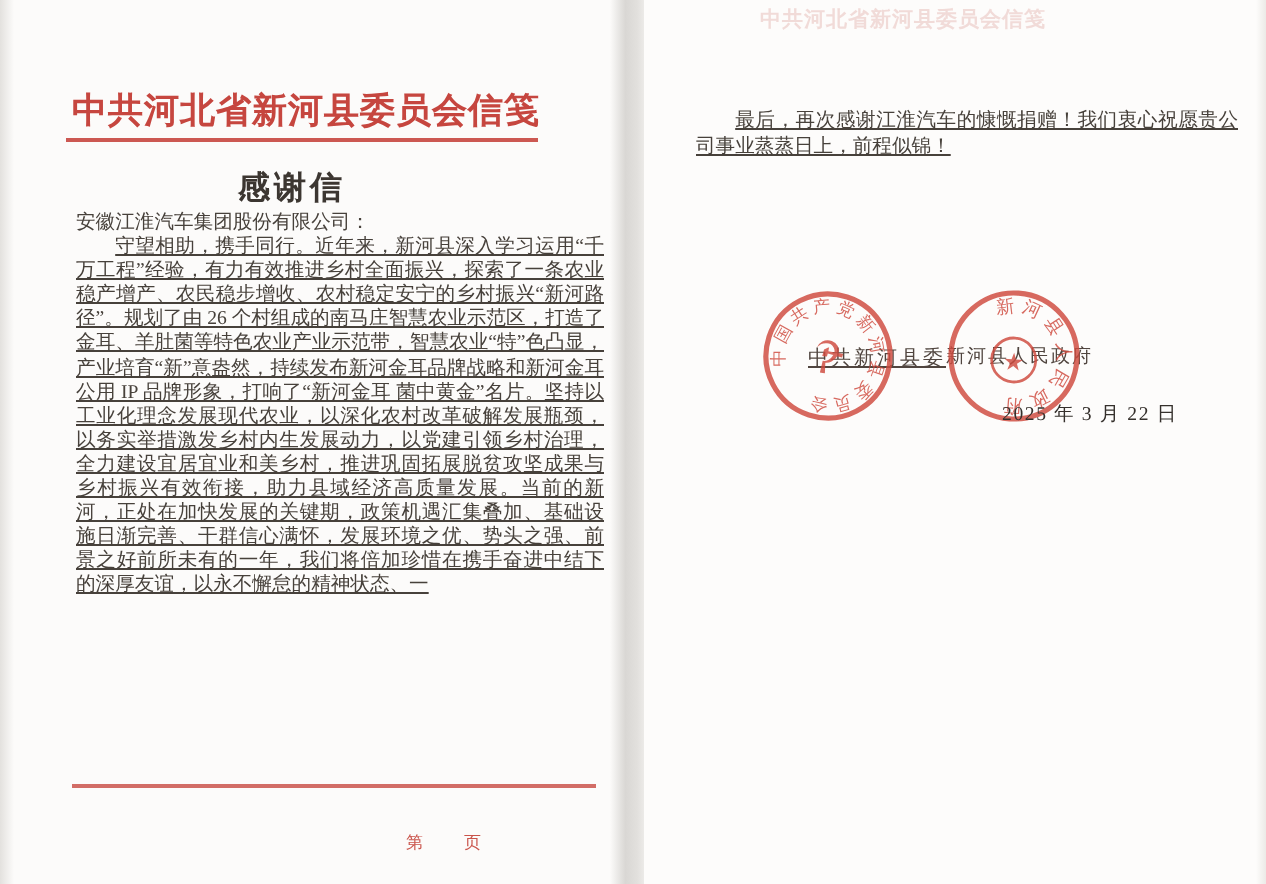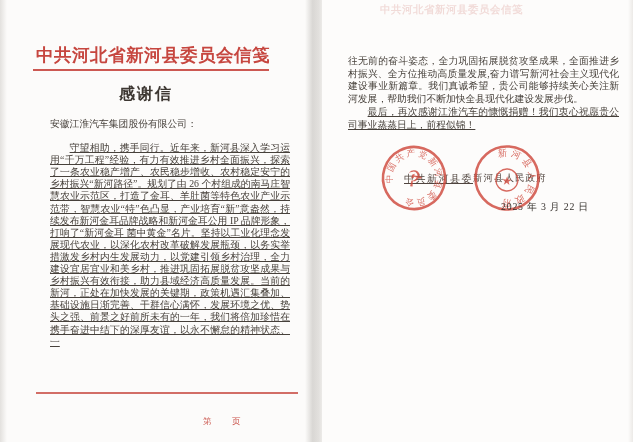--- a/index.html
+++ b/index.html
@@ -23,21 +23,21 @@
   
   .letterhead{position:absolute;left:36px;top:43px;width:224px;
     text-align:center;font-size:17.5px;font-weight:700;letter-spacing:.5px;
     color:#c6463f;white-space:nowrap;}
   .letterhead-rule{position:absolute;left:33px;top:69px;width:236px;height:2px;
     background:#c6463f;opacity:.9;}
   .letter-title{position:absolute;left:36px;top:84px;width:220px;margin:0;
     text-align:center;font-size:16px;font-weight:700;color:#3c3631;letter-spacing:2px;}
   .body-flow{position:absolute;left:38px;top:106px;width:264px;
     font-size:9.8px;line-height:12.1px;color:#47413b;text-align:justify;}
-  .body-flow p{margin:12px;}
+  .body-flow p{margin:0;}
   .indent{text-indent:2em;text-decoration:underline;}
   .footer-rule{position:absolute;left:36px;top:392px;width:262px;height:1.5px;
     background:#ca544b;opacity:.85;}
   .footer-page{position:absolute;left:203px;top:416px;font-size:8.5px;
     color:#ca544b;letter-spacing:6px;text-align:center;}
 
   
   .bleed-text{position:absolute;left:380px;top:3px;font-size:10.5px;font-weight:700;
     color:#c96a62;opacity:.22;letter-spacing:.5px;white-space:nowrap;filter:blur(.3px);}
   .body-flow-2{position:absolute;left:348px;top:55px;width:271px;
@@ -73,21 +73,20 @@
   </div>
 
   <div class="gutter"></div>
 
   <div class="page page-right">
   </div>
 
   <div class="bleed-text">中共河北省新河县委员会信笺</div>
 
   <div class="body-flow-2">
-    <p>往无前的奋斗姿态，全力巩固拓展脱贫攻坚成果，全面推进乡村振兴、全方位推动高质量发展,奋力谱写新河社会主义现代化建设事业新篇章。我们真诚希望，贵公司能够持续关心关注新河发展，帮助我们不断加快全县现代化建设发展步伐。</p>
     <p class="indent">最后，再次感谢江淮汽车的慷慨捐赠！我们衷心祝愿贵公司事业蒸蒸日上，前程似锦！</p>
   </div>
 
   <div class="seal-label seal-label-left">中共新河县委</div>
   <div class="seal-label seal-label-right">新河县人民政府</div>
 
   <svg class="seal seal-left" width="70" height="70" viewBox="0 0 70 70">
     <defs>
       <path id="ringL" d="M 13,35 A 22,22 0 1,1 57,35 A 22,22 0 1,1 13,35"></path>
     </defs>

